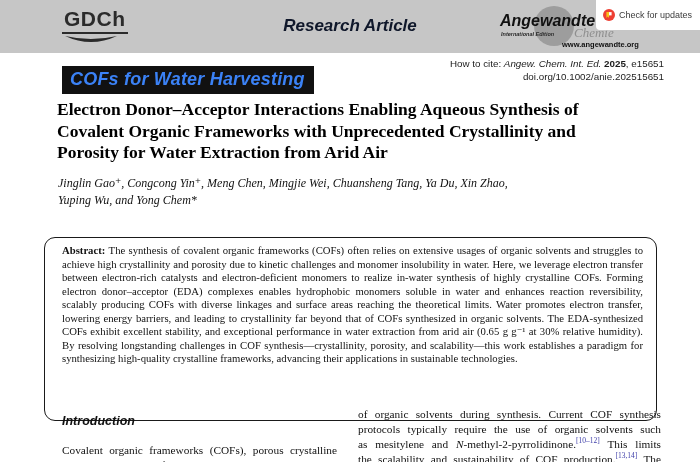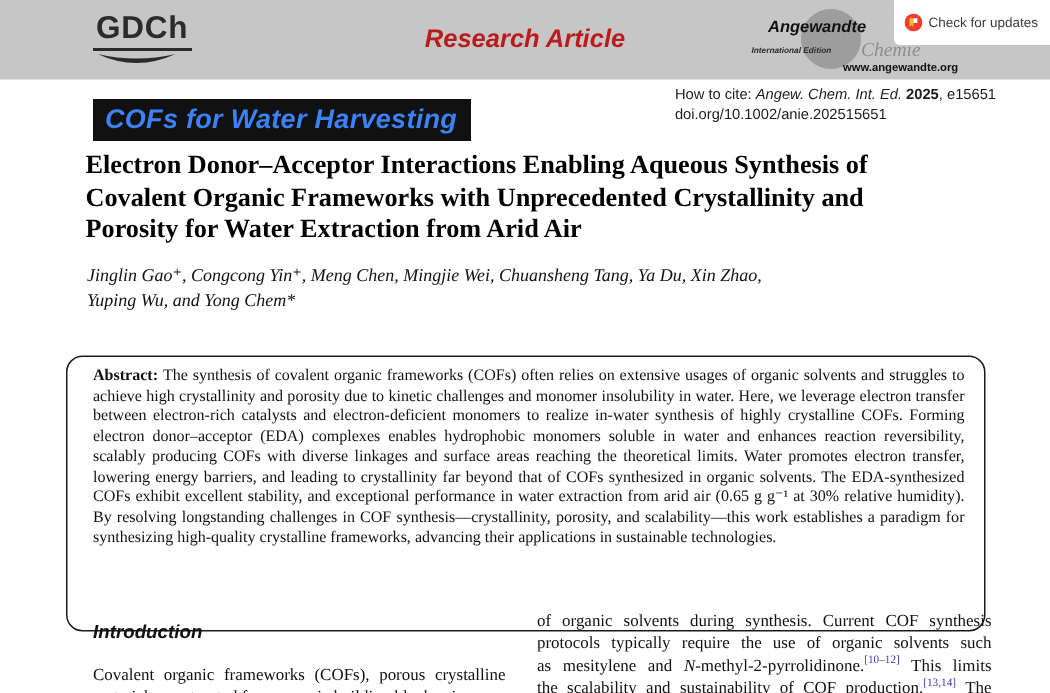--- a/index.html
+++ b/index.html
@@ -20,32 +20,32 @@
   .gdch-text {
     display:inline-block;
     font-family:"Liberation Sans","DejaVu Sans",sans-serif;
     font-size:21px; font-weight:bold; letter-spacing:0.5px; color:#2b2b2b;
     border-bottom:2.5px solid #2b2b2b; padding:0 2px 1px 2px; line-height:24px;
   }
   .gdch-arc { display:block; margin:1px auto 0 auto; }
   .research-article {
     position:absolute; left:50%; top:16px; transform:translateX(-50%);
     font-family:"Liberation Sans","DejaVu Sans",sans-serif;
-    font-size:17px; font-weight:bold; font-style:italic; color:#b91c1c;
+    font-size:17px; font-weight:bold; font-style:italic; color:#0f172a;
     white-space:nowrap;
   }
   .angw { position:absolute; left:500px; top:10px; width:170px; height:40px; }
   .angw-circle {
     position:absolute; left:34px; top:-4px; width:40px; height:40px;
     border-radius:50%; background:#9d9d9d;
   }
   .angw-name {
-    position:absolute; left:12px; top:2px; z-index:2;
+    position:absolute; left:0; top:2px; z-index:2;
     font-family:"Liberation Sans","DejaVu Sans",sans-serif;
-    font-size:11px; font-weight:bold; font-style:italic; color:#111111;
+    font-size:16px; font-weight:bold; font-style:italic; color:#111111;
     white-space:nowrap;
   }
   .angw-edition {
     position:absolute; left:1px; top:21px; z-index:2;
     font-family:"Liberation Sans","DejaVu Sans",sans-serif;
     font-size:5.5px; font-weight:bold; font-style:italic; color:#2a2a2a;
     white-space:nowrap;
   }
   .angw-chemie {
     position:absolute; left:74px; top:15px; z-index:2;
@@ -62,21 +62,21 @@
     position:absolute; right:0; top:0; z-index:5; height:30px;
     background:#ffffff; display:flex; align-items:center; gap:4px;
     padding:0 8px 0 7px; border-radius:0 0 0 4px; cursor:pointer;
   }
   .check-updates span {
     font-family:"Liberation Sans","DejaVu Sans",sans-serif;
     font-size:9px; color:#3c3c3c; white-space:nowrap;
   }
   
   .cite {
-    position:absolute; right:36px; top:57px; 
+    position:absolute; right:36px; top:57px; text-align:right;
     font-family:"Liberation Sans","DejaVu Sans",sans-serif;
     font-size:9.8px; color:#1c1c1c; line-height:13px;
   }
   .cite .it { font-style:italic; }
   .cite .b  { font-weight:bold; }
   
   .topic-badge {
     position:absolute; left:62px; top:66px;
     background:#111111; color:#3b82f6;
     font-family:"Liberation Sans","DejaVu Sans",sans-serif;

